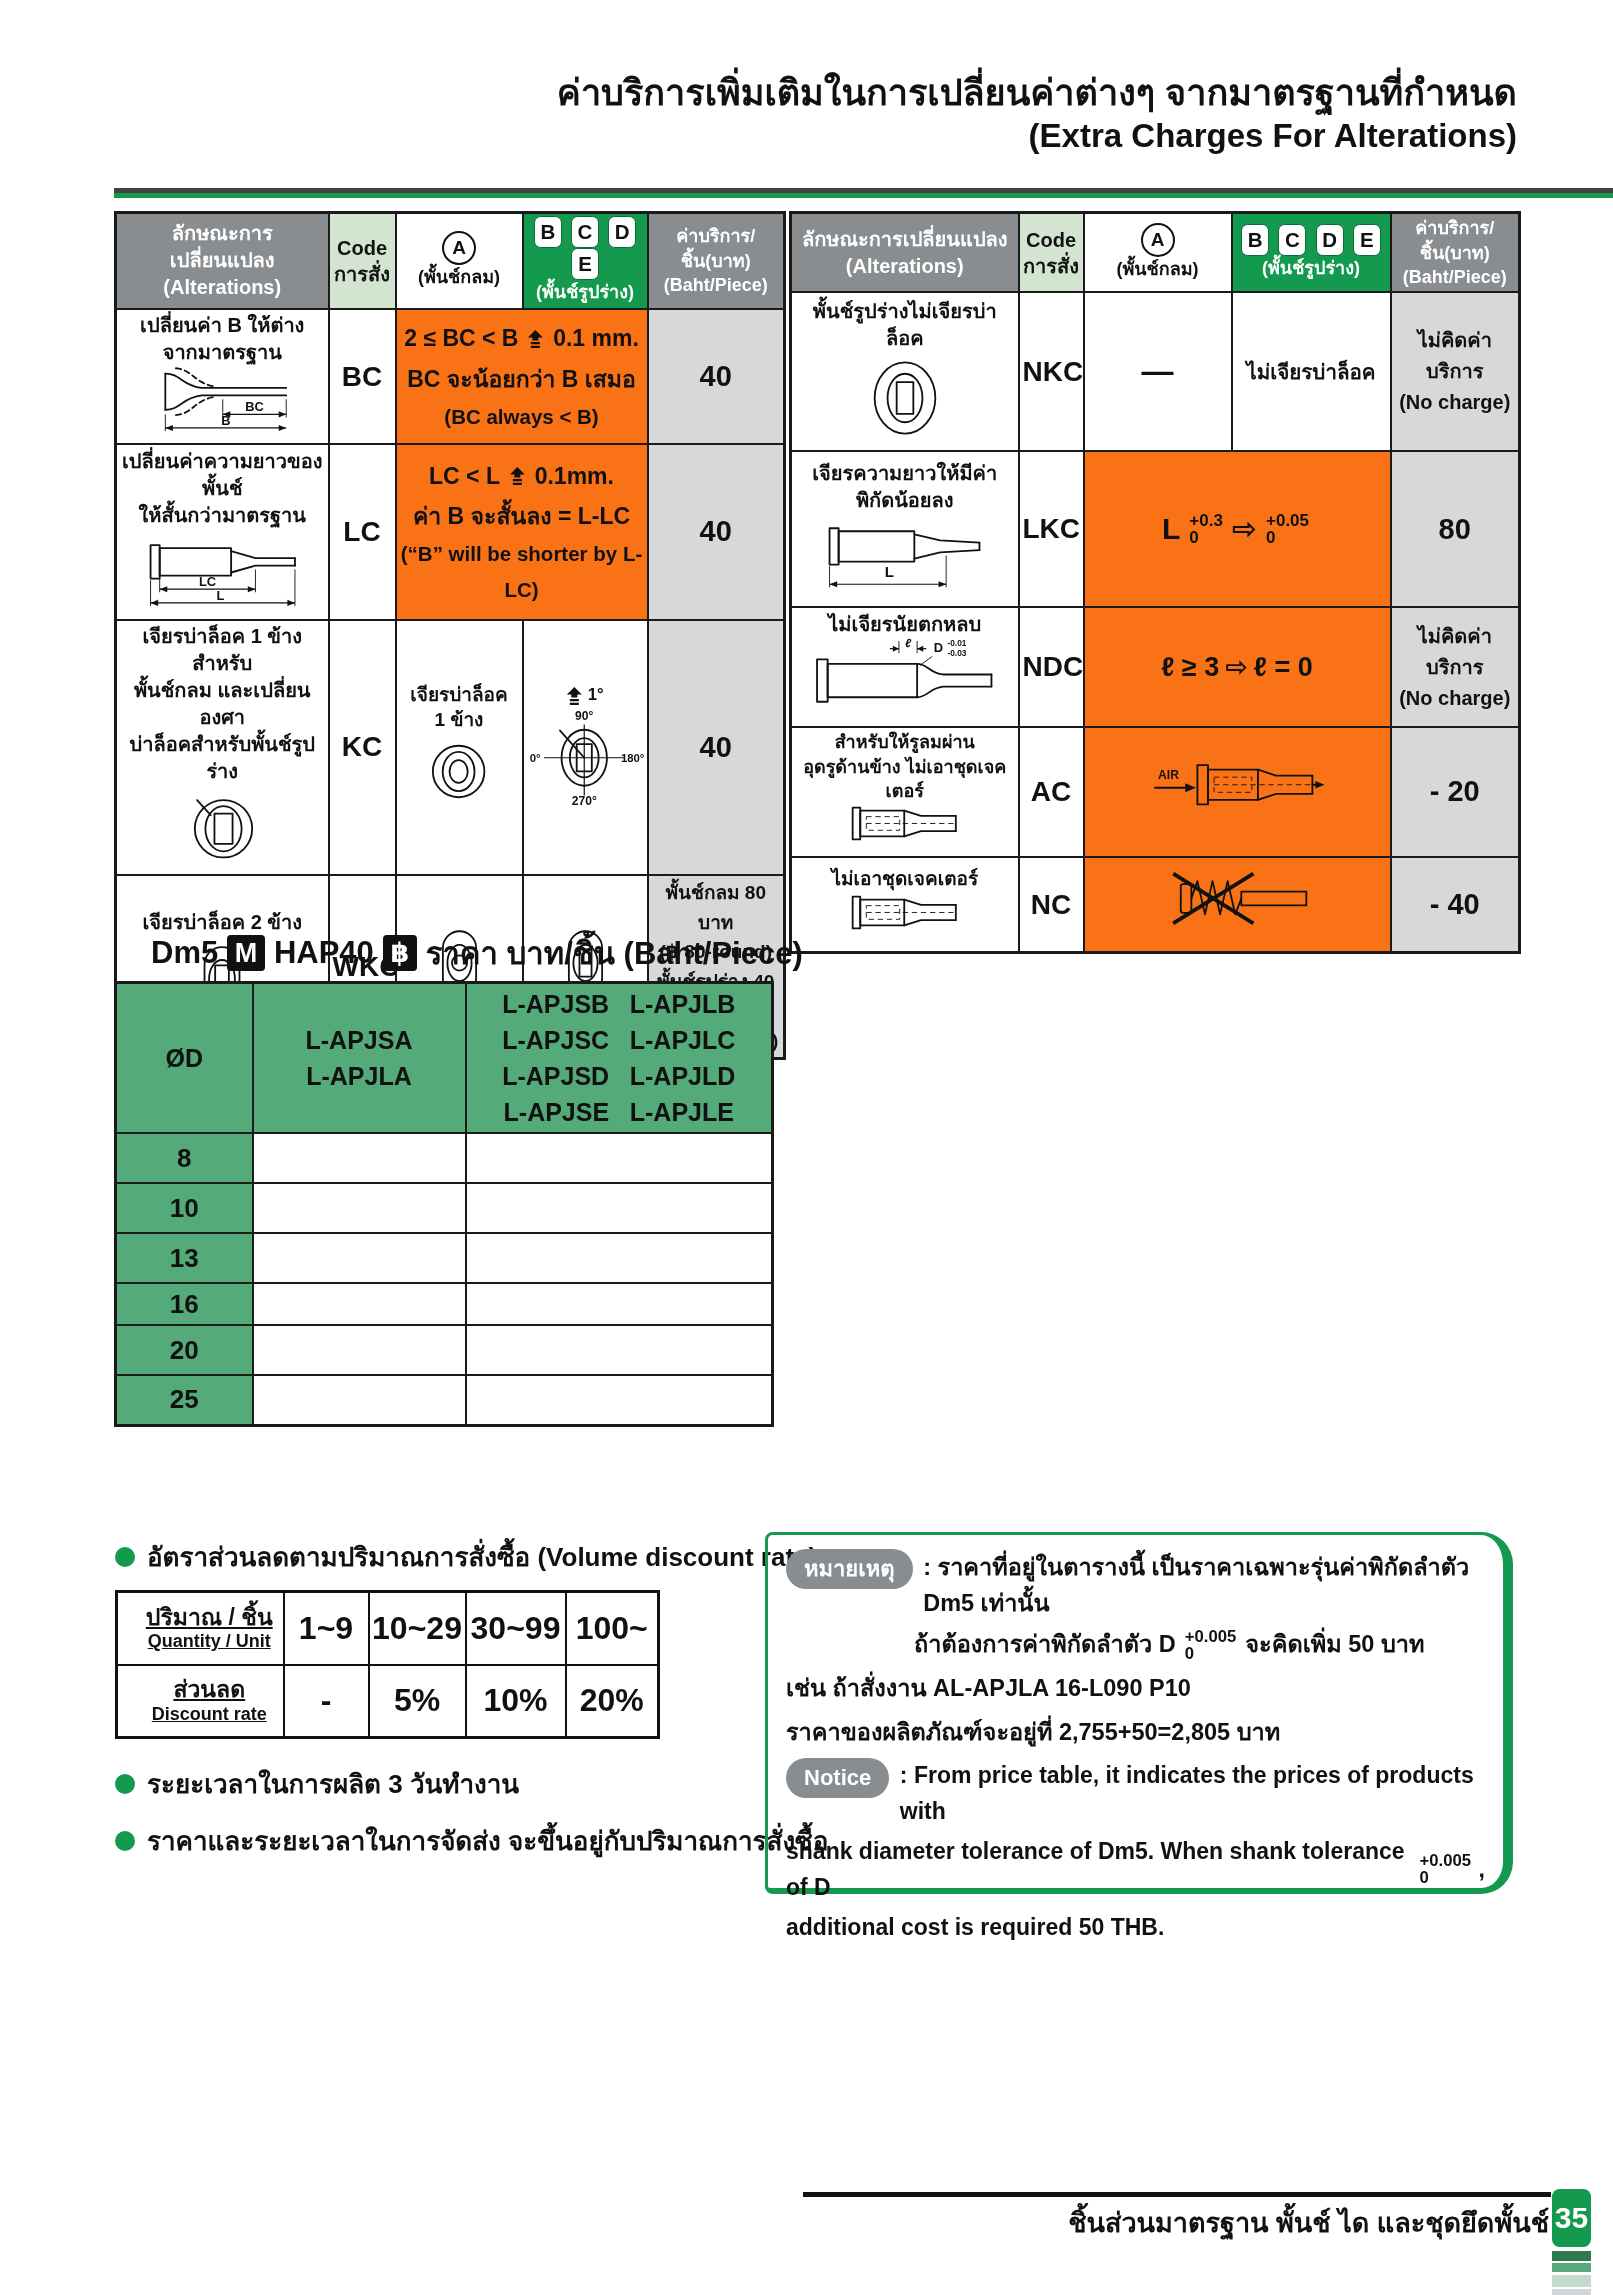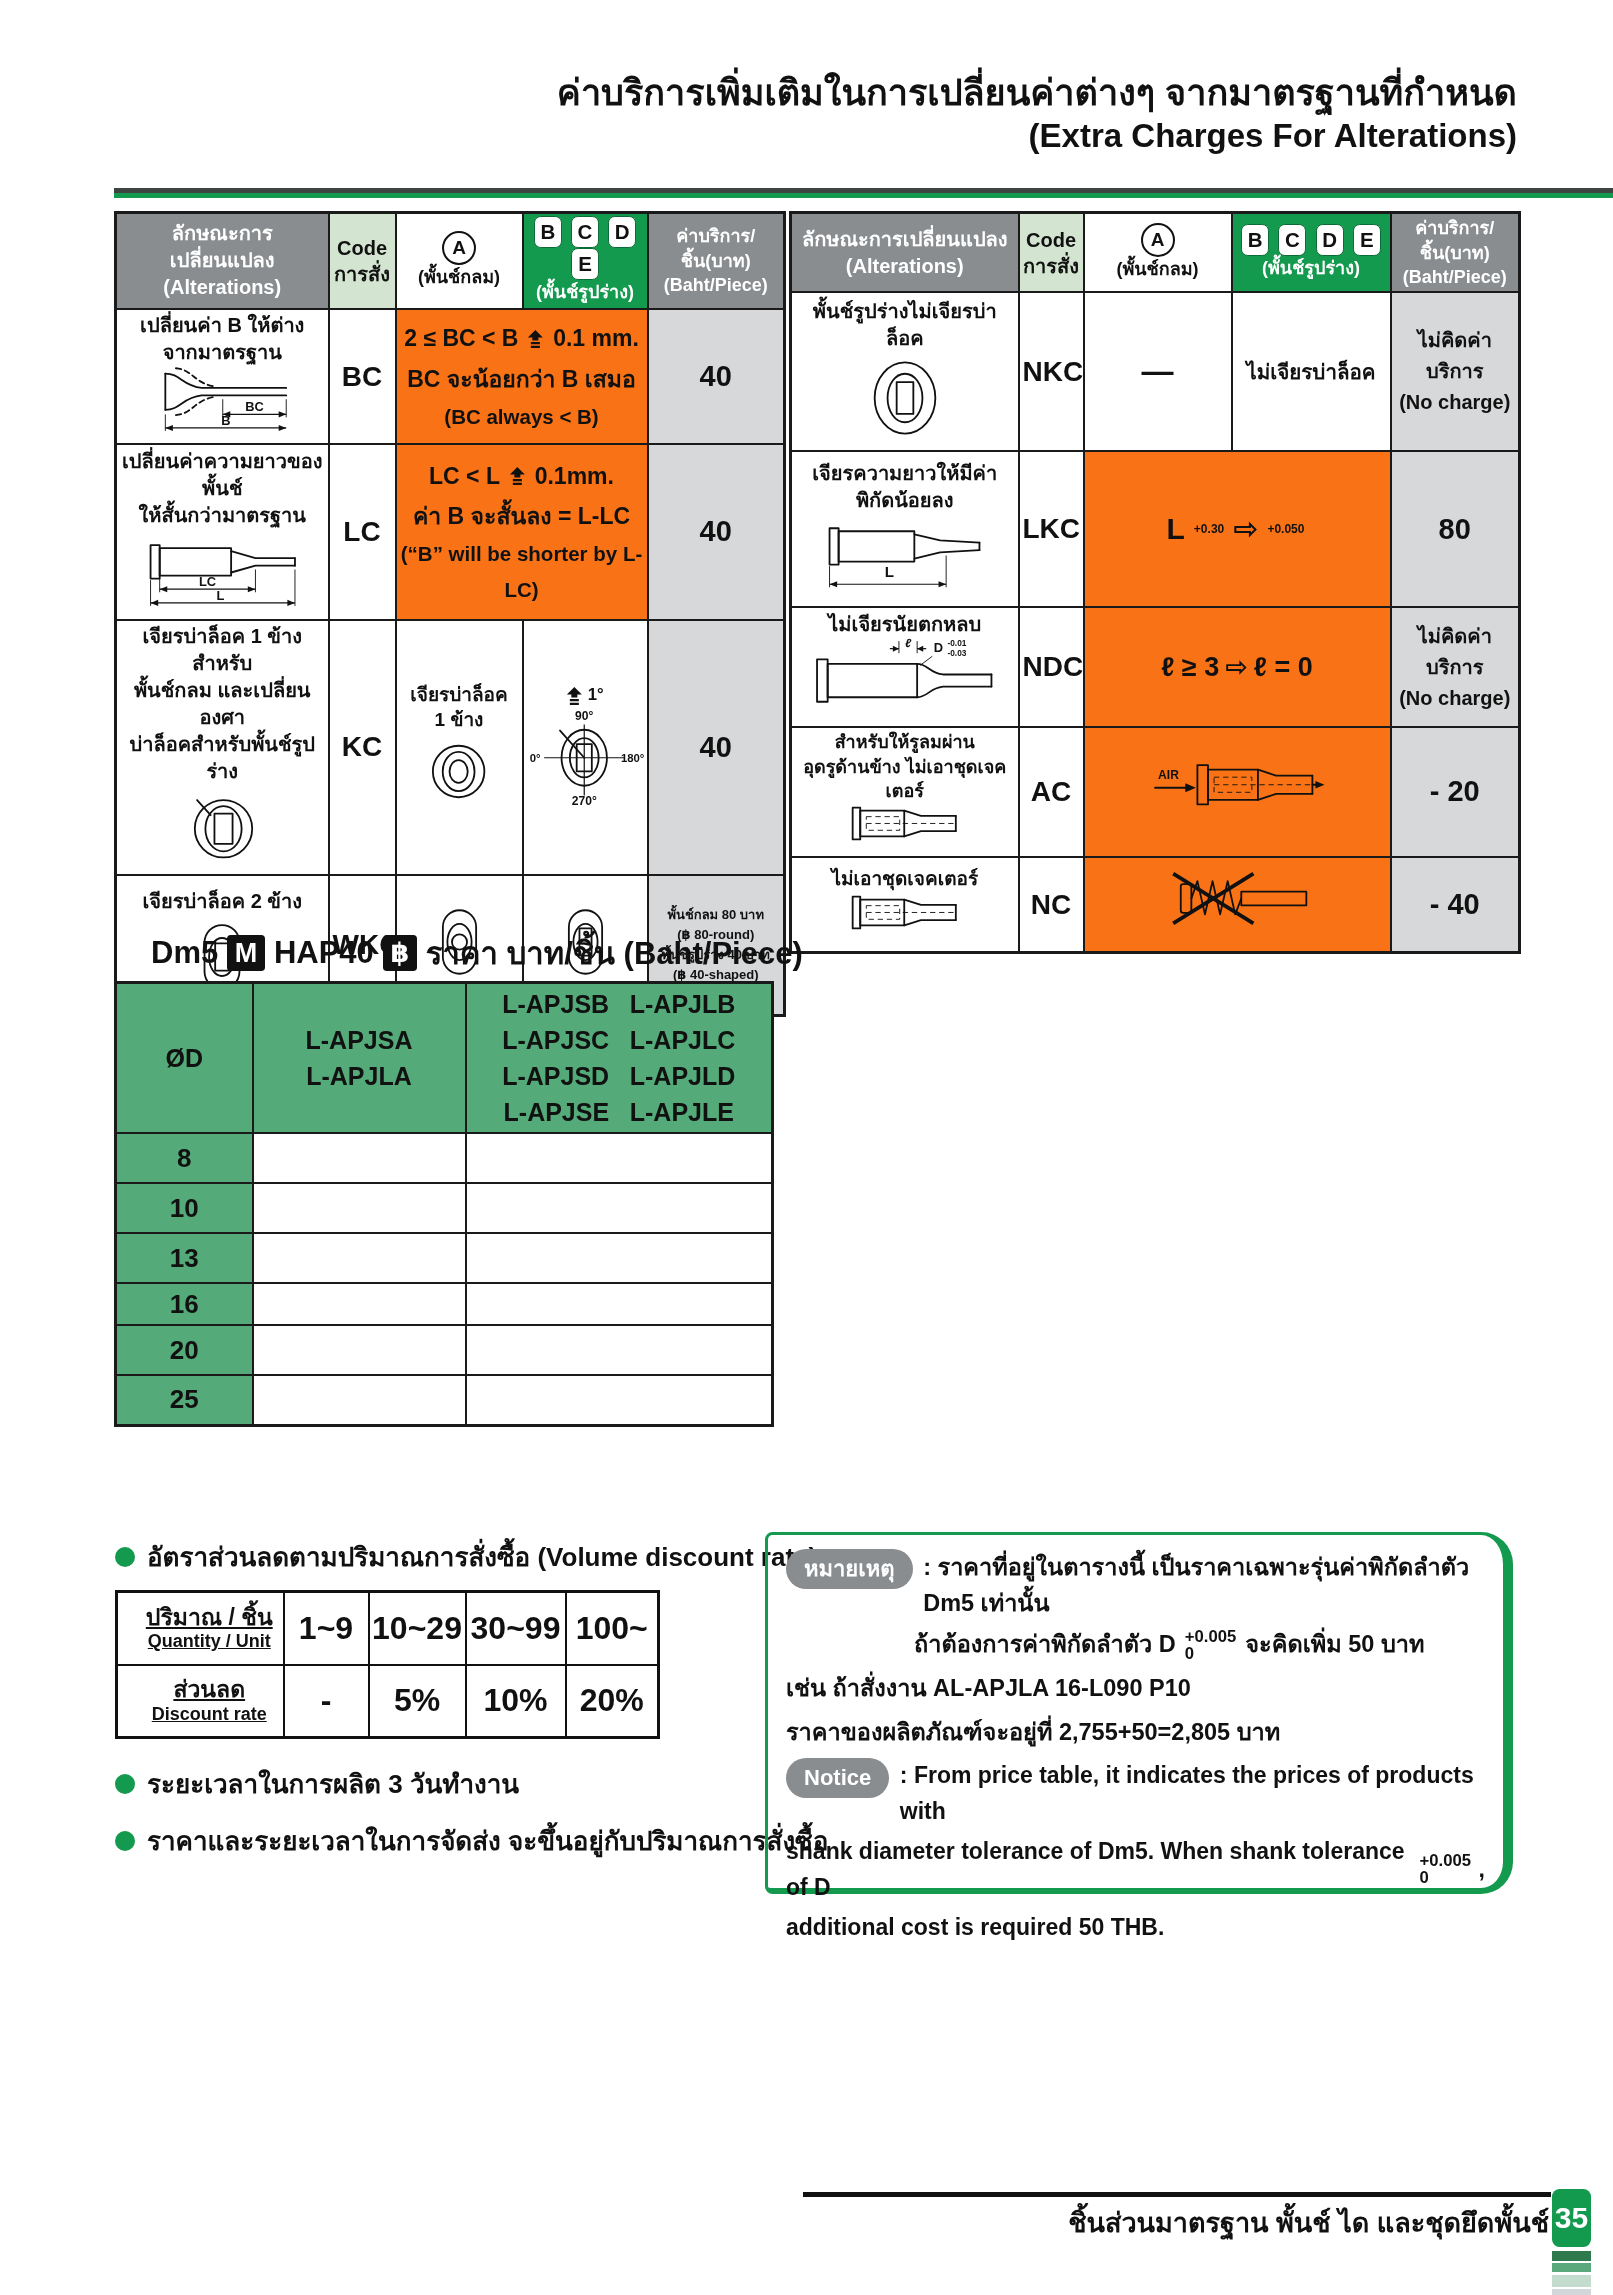--- a/index.html
+++ b/index.html
@@ -26,28 +26,28 @@
   .acirc  { display:inline-flex; width:30px; height:30px; border:2.3px solid #111; border-radius:50%;
             align-items:center; justify-content:center; background:#fff; color:#111;
             font-size:19px; font-weight:bold; }
   .chip   { display:inline-flex; width:26px; height:30px; background:#fff; border-radius:6.8px; border:1.5px solid #0c6b36;
             align-items:center; justify-content:center; color:#111; font-weight:bold; font-size:20.5px; margin:0 4.6px; }
   .code-cell   { font-weight:bold; font-size:28px; background:#fff; }
   .desc-cell   { font-weight:bold; font-size:20px; line-height:1.35; background:#fff; }
   .cond-cell   { font-weight:bold; font-size:23px; line-height:1.75; background:#f97316; }
   .cond-en     { font-size:20.5px; }
   .charge-cell { background:#d6d8da; font-weight:bold; font-size:29px; }
-  .charge-cell.small { font-size:13px; line-height:1.55; }
+  .charge-cell.small { font-size:19px; line-height:1.55; }
   .ml { white-space:pre-line; }
   .sub-cell { font-weight:bold; font-size:19px; line-height:1.3; background:#fff; }
   .dash-big { font-size:32px; font-weight:bold; }
   .cond-line { display:flex; align-items:center; justify-content:center; gap:9px; }
   .inc-ic { display:inline-block; vertical-align:middle; }
-  .tstack { display:inline-flex; flex-direction:row; align-items:flex-start; vertical-align:middle;
-            line-height:1.05; font-size:12px; font-weight:bold; margin:0 3px; }
+  .tstack { display:inline-flex; flex-direction:column; align-items:flex-start; vertical-align:middle;
+            line-height:1.05; font-size:17px; font-weight:bold; margin:0 3px; }
   .bigcond { font-size:30px; font-weight:bold; display:flex; align-items:center; justify-content:center; gap:6px; }
   .angle-box { display:flex; flex-direction:column; align-items:center; font-weight:bold; font-size:14.4px; line-height:1.1; }
   .angle-top { display:flex; align-items:center; gap:4.6px; font-size:16.7px; margin-bottom:1.5px; }
 
   
   svg .s { stroke:#111; stroke-width:2.4; fill:none; stroke-linejoin:round; stroke-linecap:round; }
   svg .t { stroke:#111; stroke-width:1.2; fill:none; }
   svg .d { stroke-dasharray:7,5; }
   svg .t2 { stroke:#111; stroke-width:1.6; fill:none; }
   svg polygon.ah { fill:#111; stroke:none; }

